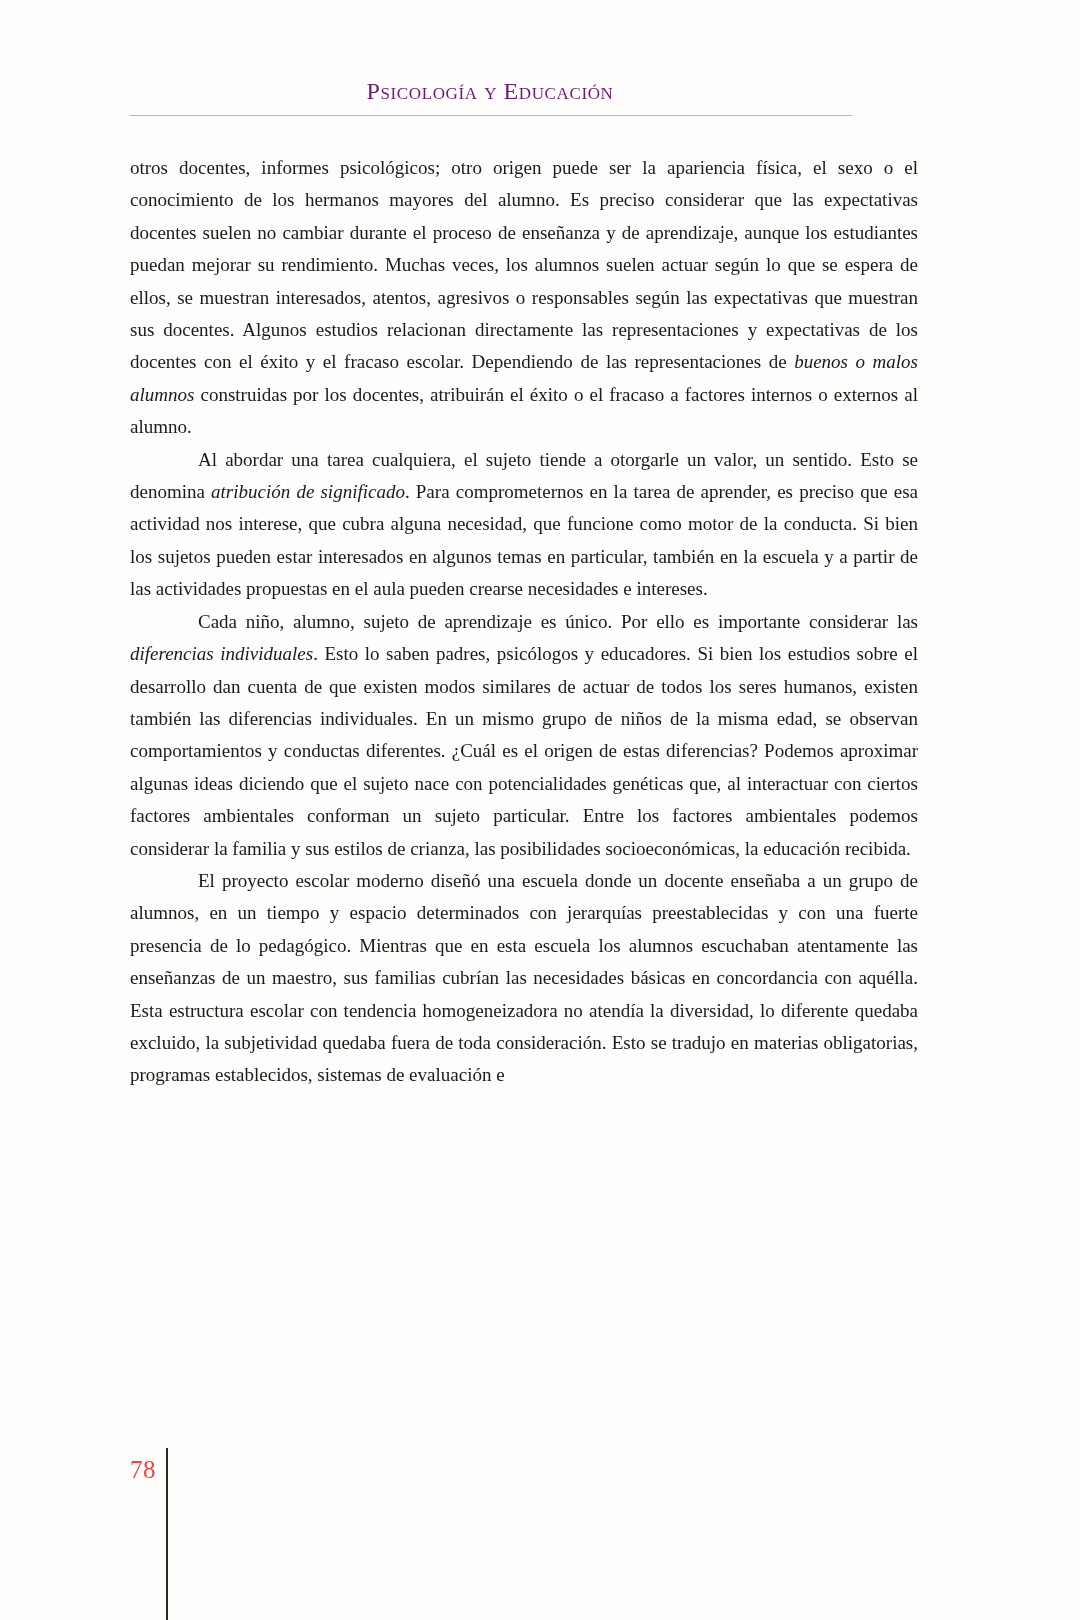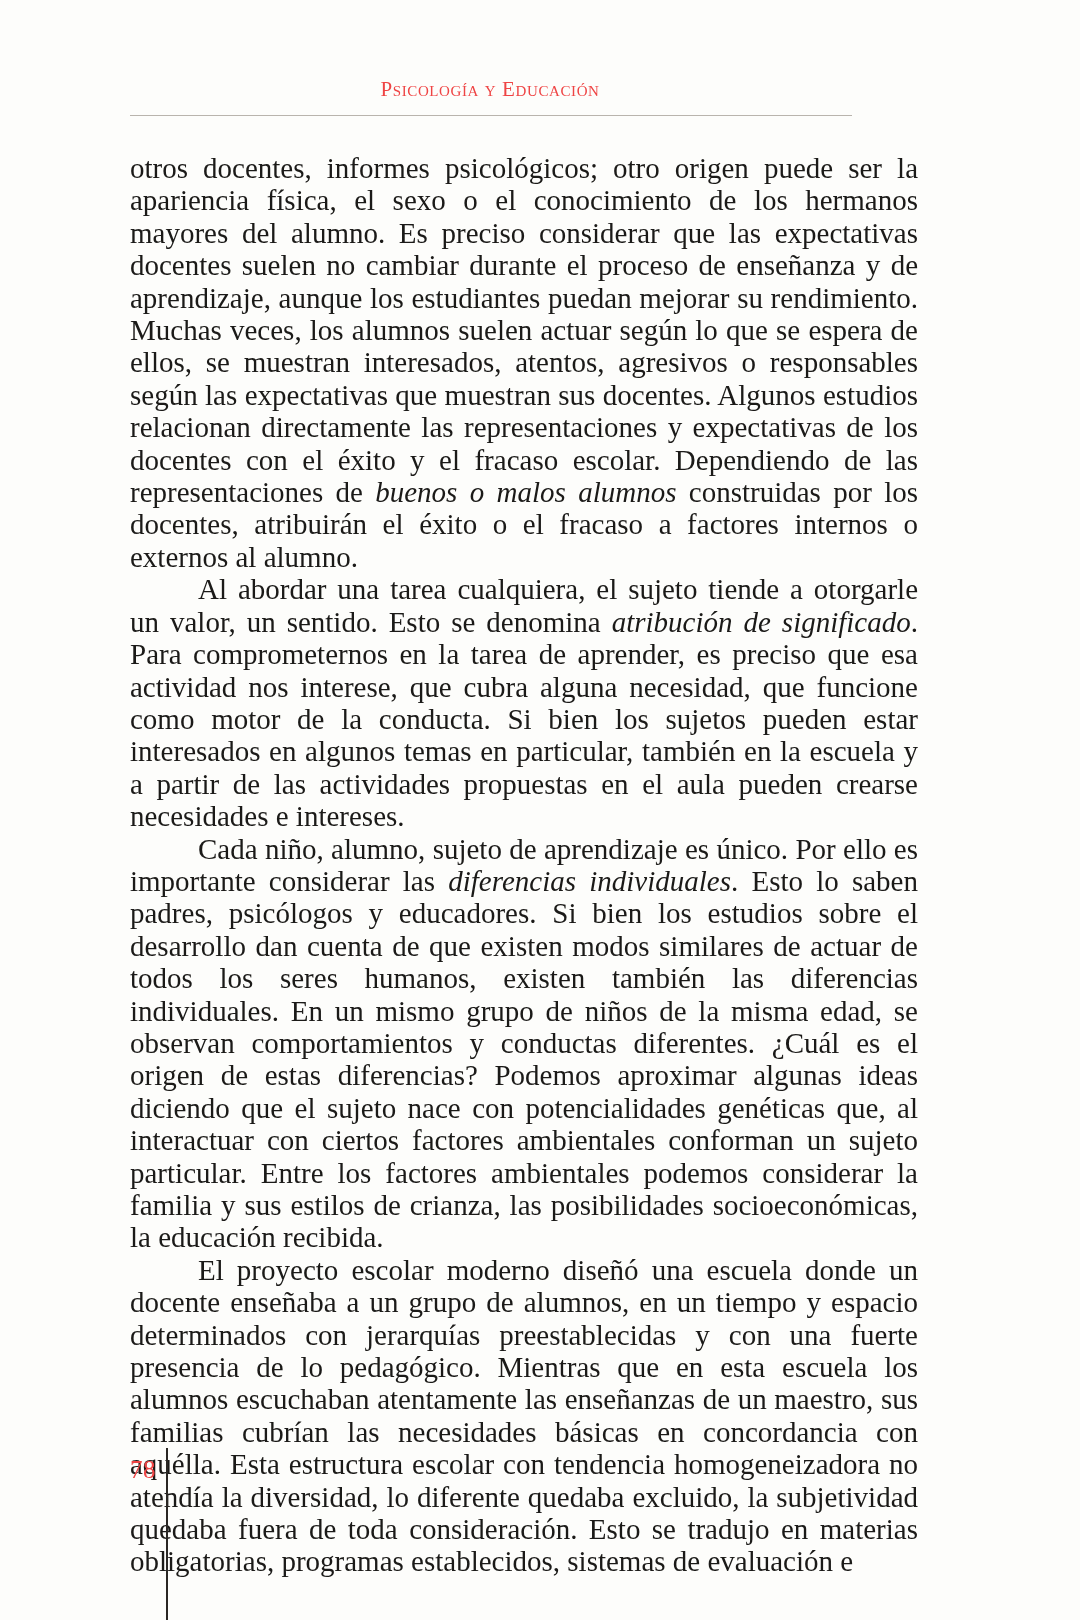--- a/index.html
+++ b/index.html
@@ -25,23 +25,23 @@
   
   .header {
     position: absolute;
     top: 78px;
     left: 130px;
     width: 720px;
     text-align: center;
   }
   .header-title {
     font-variant: small-caps;
-    font-size: 21px;
+    font-size: 24px;
     letter-spacing: 0.6px;
-    color: #ef4444;
+    color: #701a75;
     display: block;
     line-height: 1.1;
   }
   .header-rule {
     position: absolute;
     top: 115px;
     left: 130px;
     width: 722px;
     height: 1px;
     background: #b9b4ad;
@@ -49,21 +49,21 @@
 
   
   .textblock {
     position: absolute;
     top: 152px;
     left: 130px;
     width: 788px;
   }
   .textblock p {
     margin: 0;
-    font-size: 29px;
+    font-size: 19px;
     line-height: 32.4px;
     text-align: justify;
     text-justify: inter-word;
     color: #1b1a18;
     hyphens: none;
   }
   .textblock p.indent {
     text-indent: 68px;
   }
   .textblock p em {

